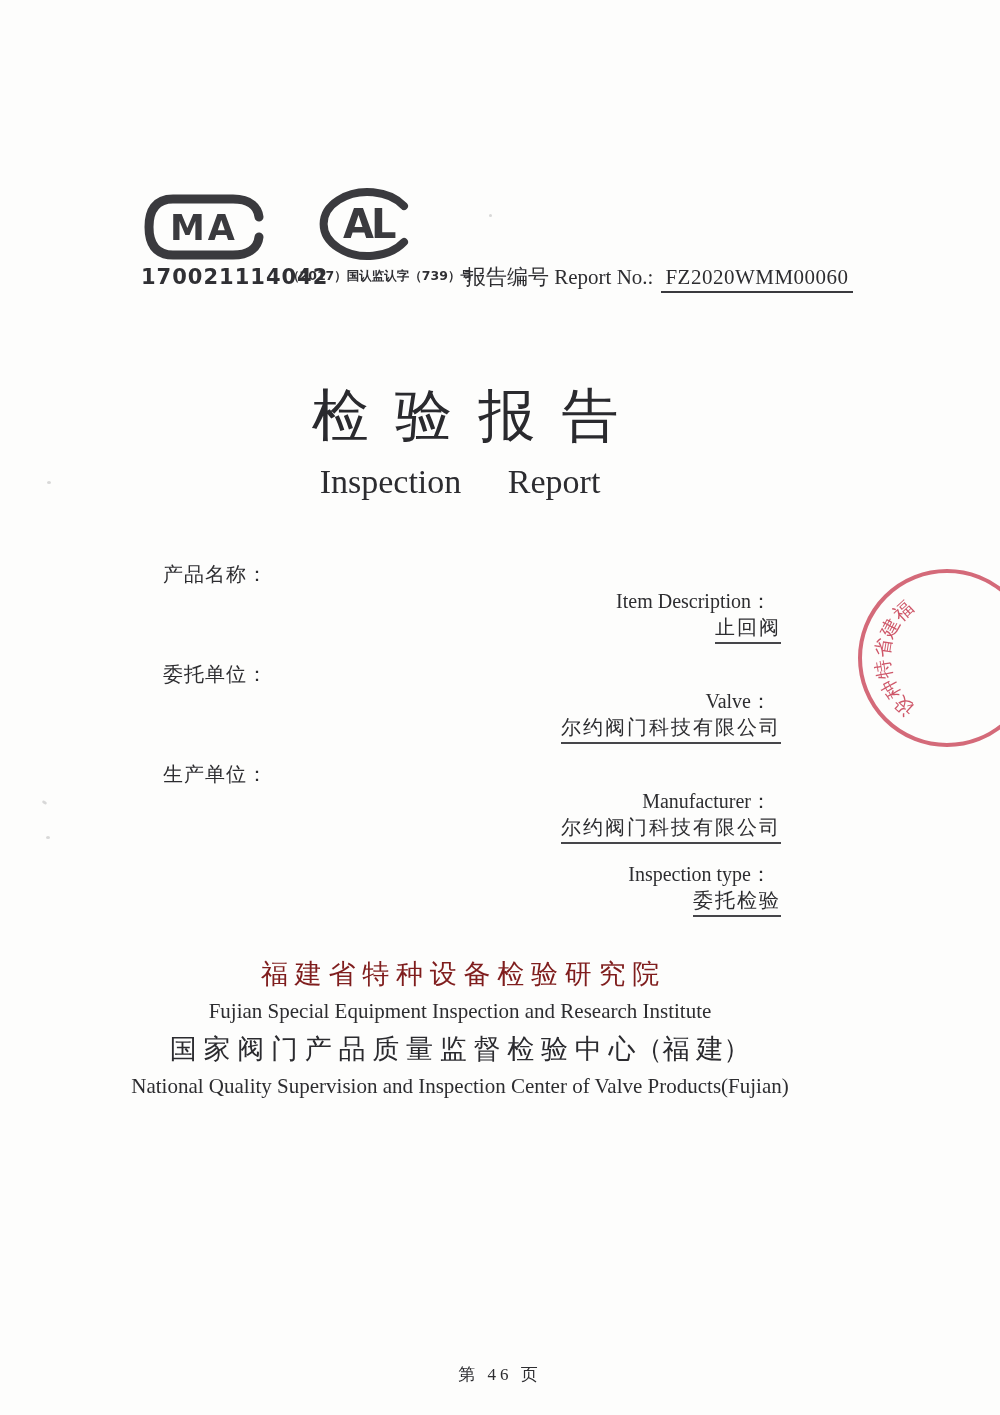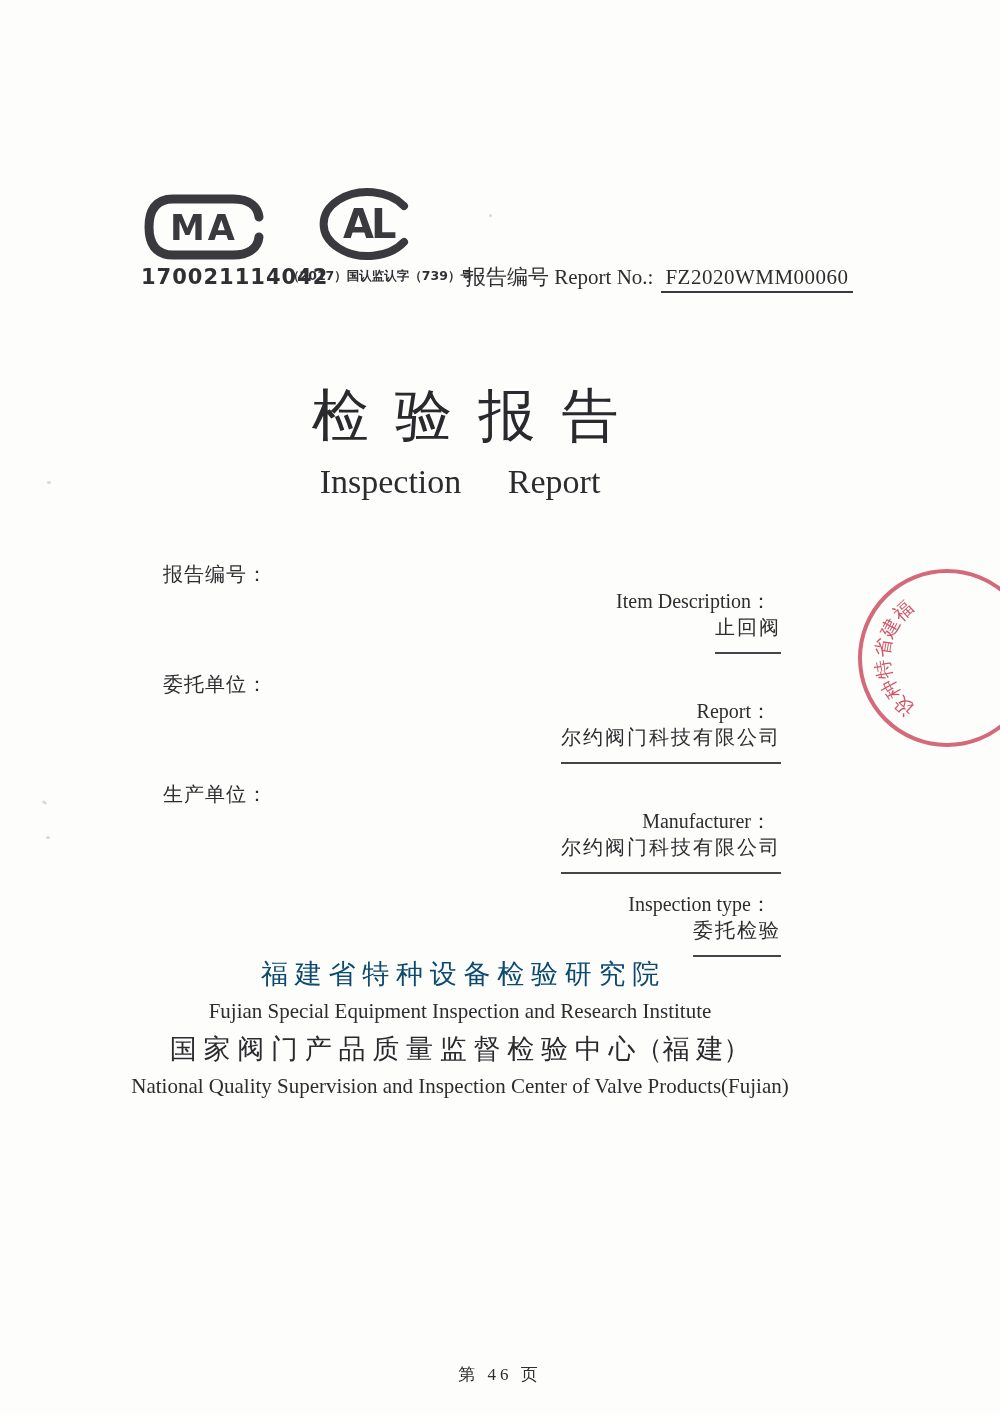--- a/index.html
+++ b/index.html
@@ -47,21 +47,21 @@
   .title-en { margin-top: 8px; font-size: 34px; word-spacing: 38px; color: #2c2c30; font-family: Liberation Serif, serif; }
 
   
   .fields { position: absolute; top: 561px; left: 163px; width: 618px; }
   .field { margin-bottom: 17px; }
   .field-label-cn { font-size: 20px; line-height: 27px; letter-spacing: 1px; }
   .field-line2 { display: flex; align-items: flex-end; font-size: 20px; line-height: 26px; flex-direction: column; }
   .field-label-en { white-space: nowrap; padding-right: 10px; }
   .field-value-line {
     flex: 1; text-align: center; border-bottom: 2px solid #46464a;
-    letter-spacing: 2px; padding-bottom: 12px;
+    letter-spacing: 2px; padding-bottom: 2px;
   }
 
   
   .stamp {
     position: absolute; top: 569px; left: 858px; width: 178px; height: 178px;
     border: 4px solid rgba(197, 56, 77, 0.75); border-radius: 50%;
   }
   .stamp-char {
     position: absolute; left: 50%; top: 50%; width: 22px; height: 22px;
     margin: -11px 0 0 -11px; text-align: center;
@@ -70,21 +70,21 @@
   }
   .stamp-char:nth-child(1) { transform: rotate(-43deg)  translateY(-66px) ; }
   .stamp-char:nth-child(2) { transform: rotate(-62deg)  translateY(-66px) ; }
   .stamp-char:nth-child(3) { transform: rotate(-81deg)  translateY(-66px) ; }
   .stamp-char:nth-child(4) { transform: rotate(-100deg) translateY(-66px) ; }
   .stamp-char:nth-child(5) { transform: rotate(-119deg) translateY(-66px) ; }
   .stamp-char:nth-child(6) { transform: rotate(-138deg) translateY(-66px) ; }
 
   
   .institute { position: absolute; top: 953px; left: 0; width: 100%; padding-right: 80px; text-align: center; }
-  .inst-cn1 { font-size: 27px; line-height: 42px; color: #0c4a6e; text-align: center; }
+  .inst-cn1 { font-size: 27px; line-height: 42px; color: #7f1d1d; text-align: center; }
   .inst-en1 { font-size: 21px; line-height: 33px; }
   .inst-cn2 { font-size: 27px; line-height: 42px; color: #2b2b2f; }
   .inst-en2 { font-size: 21px; line-height: 33px; }
 
   
   .footer { position: absolute; top: 1363px; left: 0; width: 100%; text-align: center; font-size: 17px; letter-spacing: 4px; }
 
   
   .speck { position: absolute; background: #b9b9b9; border-radius: 50%; opacity: 0.55; }
   .speck1 { left: 47px; top: 481px; width: 4px; height: 3px; }
@@ -119,31 +119,31 @@
   </div>
 
   <div class="title-block">
     <div class="title-cn">检 验 报 告</div>
     <div class="title-en">Inspection  Report</div>
   </div>
 
   <div class="fields">
 
     <div class="field">
-      <div class="field-label-cn">报告编号：</div>
+      <div class="field-label-cn">产品名称：</div>
       <div class="field-line2">
         <span class="field-label-en">Item Description：</span>
         <span class="field-value-line">止回阀</span>
       </div>
     </div>
 
     <div class="field">
       <div class="field-label-cn">委托单位：</div>
       <div class="field-line2">
-        <span class="field-label-en">Report：</span>
+        <span class="field-label-en">Valve：</span>
         <span class="field-value-line">尔约阀门科技有限公司</span>
       </div>
     </div>
 
     <div class="field">
       <div class="field-label-cn">生产单位：</div>
       <div class="field-line2">
         <span class="field-label-en">Manufacturer：</span>
         <span class="field-value-line">尔约阀门科技有限公司</span>
       </div>

